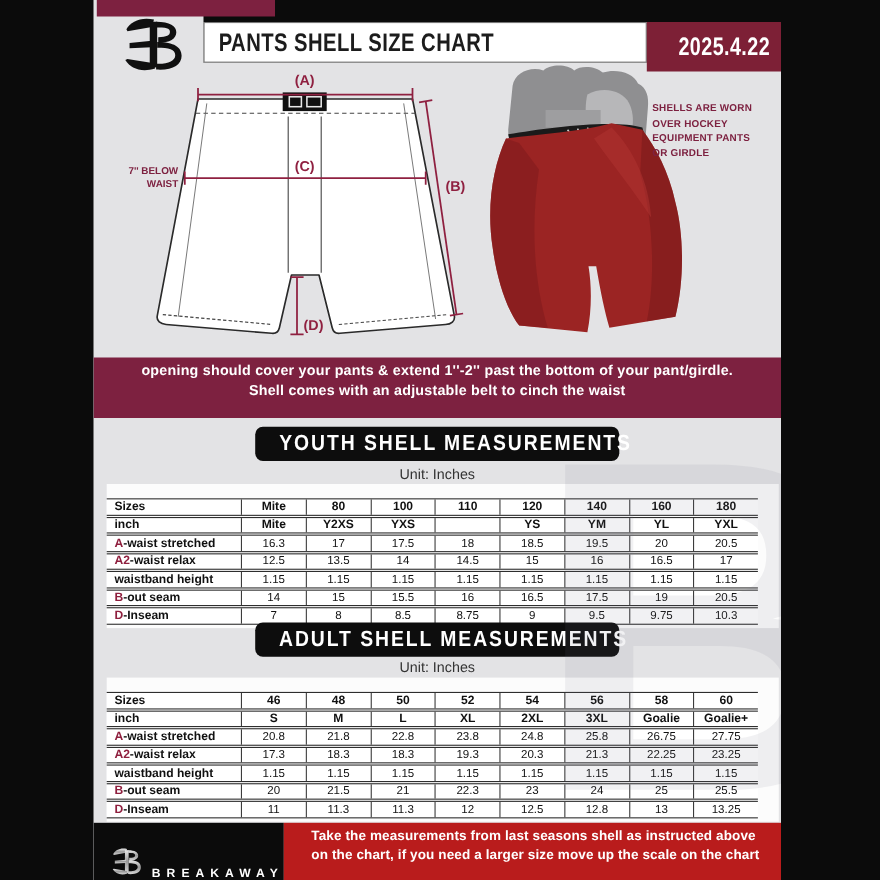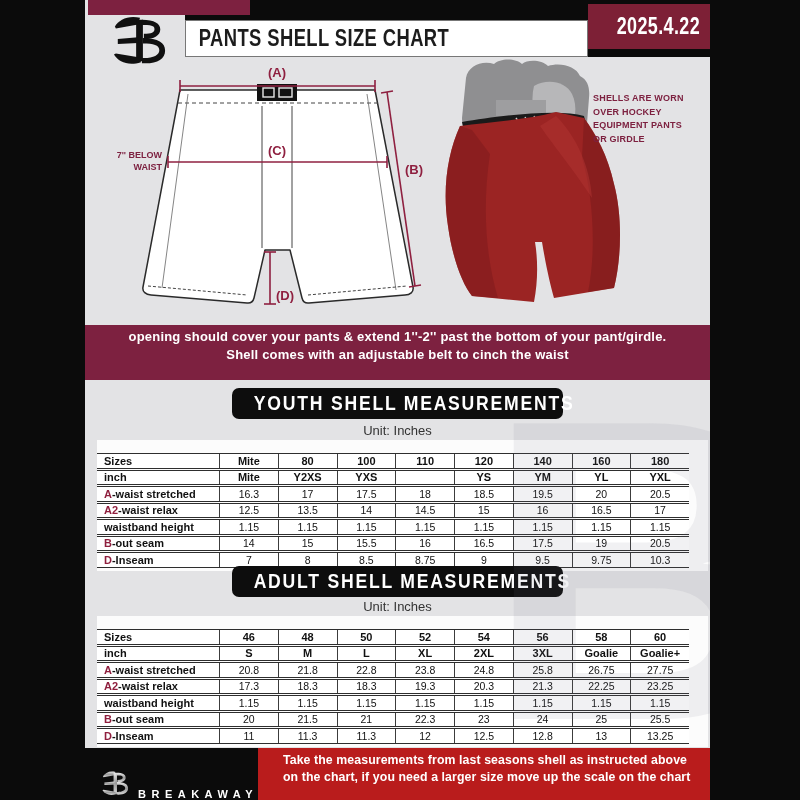--- a/index.html
+++ b/index.html
@@ -5,21 +5,21 @@
   html,body{margin:0;padding:0;background:#000;}
   .page{position:relative;width:800px;height:800px;background:#0b0b0b;font-family:"Liberation Sans",sans-serif;overflow:hidden;}
   .content{position:absolute;left:85px;top:0;width:625px;height:800px;background:#e3e3e5;overflow:hidden;}
   .abs{position:absolute;}
 
   
   .hdr-black{left:100px;top:0;width:525px;height:57px;background:#0b0b0b;}
   .hdr-strip{left:3px;top:0;width:162px;height:15px;background:#7d2140;}
   .title-bar{left:100px;top:20px;width:403px;height:37px;background:#fff;border:1px solid #777;box-sizing:border-box;}
   .title-text{display:inline-block;font-size:23px;font-weight:bold;color:#1c1c1c;line-height:35px;padding-left:16px;letter-spacing:.5px;transform:scaleX(.8);transform-origin:0 50%;white-space:nowrap;}
-  .date-box{left:503px;top:4px;width:140px;height:45px;background:#7d2036;text-align:center;}
+  .date-box{left:503px;top:20px;width:140px;height:45px;background:#7d2036;text-align:center;}
   .date-text{display:inline-block;color:#fff;font-weight:bold;font-size:23px;line-height:45px;letter-spacing:.5px;transform:scaleX(.78);white-space:nowrap;}
 
   
   .diagram{left:25px;top:62px;}
   .photo{left:353px;top:58px;}
   .caption{left:508px;top:92px;width:115px;color:#7d2140;font-size:9px;font-weight:bold;line-height:13.5px;letter-spacing:.2px;}
 
   
   .notice{left:0;top:325px;width:625px;height:55px;background:#7d2140;color:#fff;text-align:center;font-size:13px;font-weight:600;line-height:17.5px;padding-top:3px;box-sizing:border-box;letter-spacing:.2px;}
 

